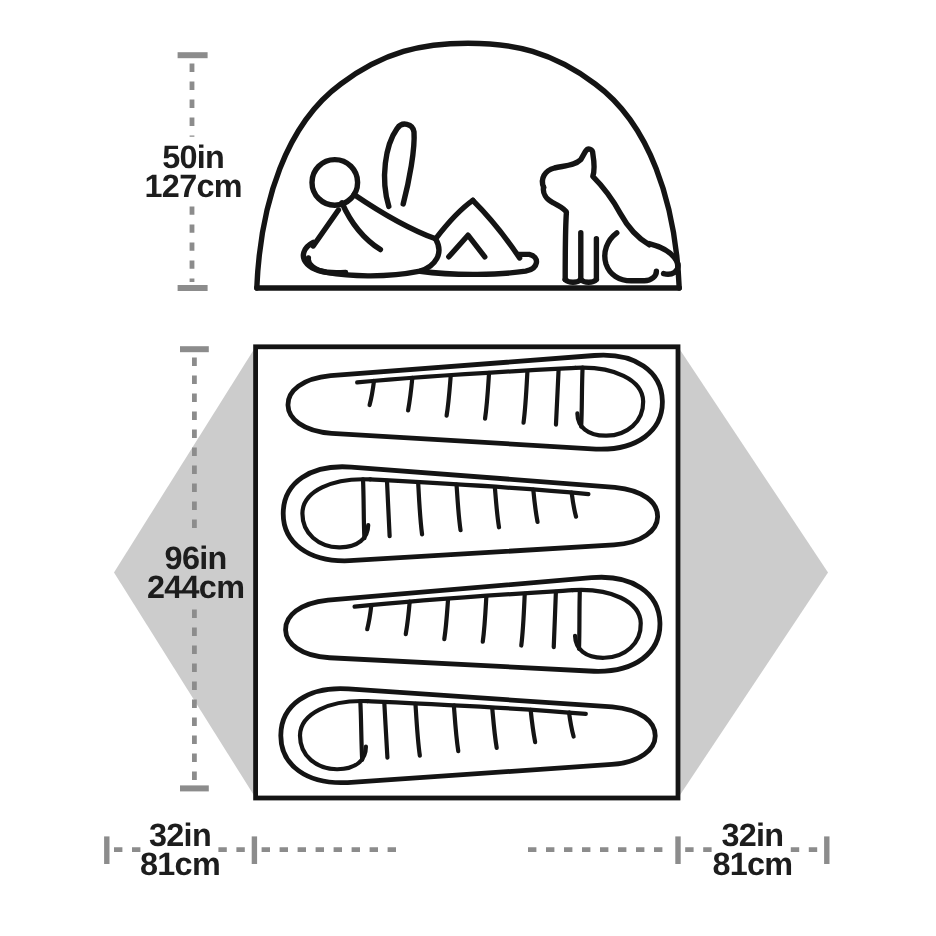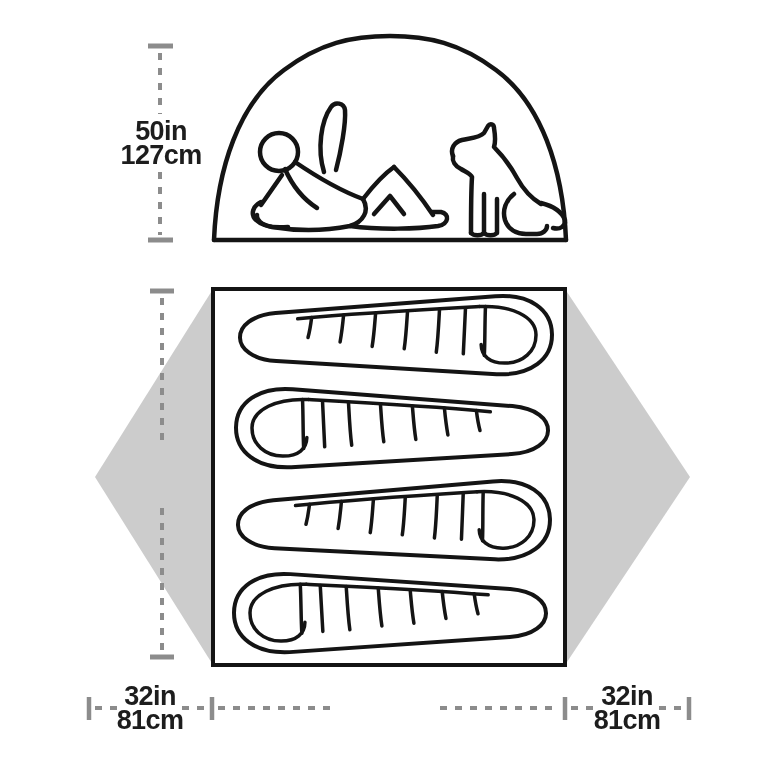--- a/index.html
+++ b/index.html
@@ -119,20 +119,24 @@
       <path class="dim" stroke-width="4" stroke-dasharray="7 8" d="M659,708 L683,708"></path>
       <path class="dim" stroke-width="4.5" d="M689,697 L689,720"></path>
     </g>
   </svg>
 
   <div class="dim-label" style="left:161px;top:143px">
     <div>50in</div>
     <div>127cm</div>
   </div>
 
+  <div class="dim-label" style="left:163px;top:477px">
+    <div>96in</div>
+    <div>244cm</div>
+  </div>
 
   <div class="dim-label" style="left:150px;top:708px">
     <div>32in</div>
     <div>81cm</div>
   </div>
 
 
   <div class="dim-label" style="left:627px;top:708px">
     <div>32in</div>
     <div>81cm</div>

